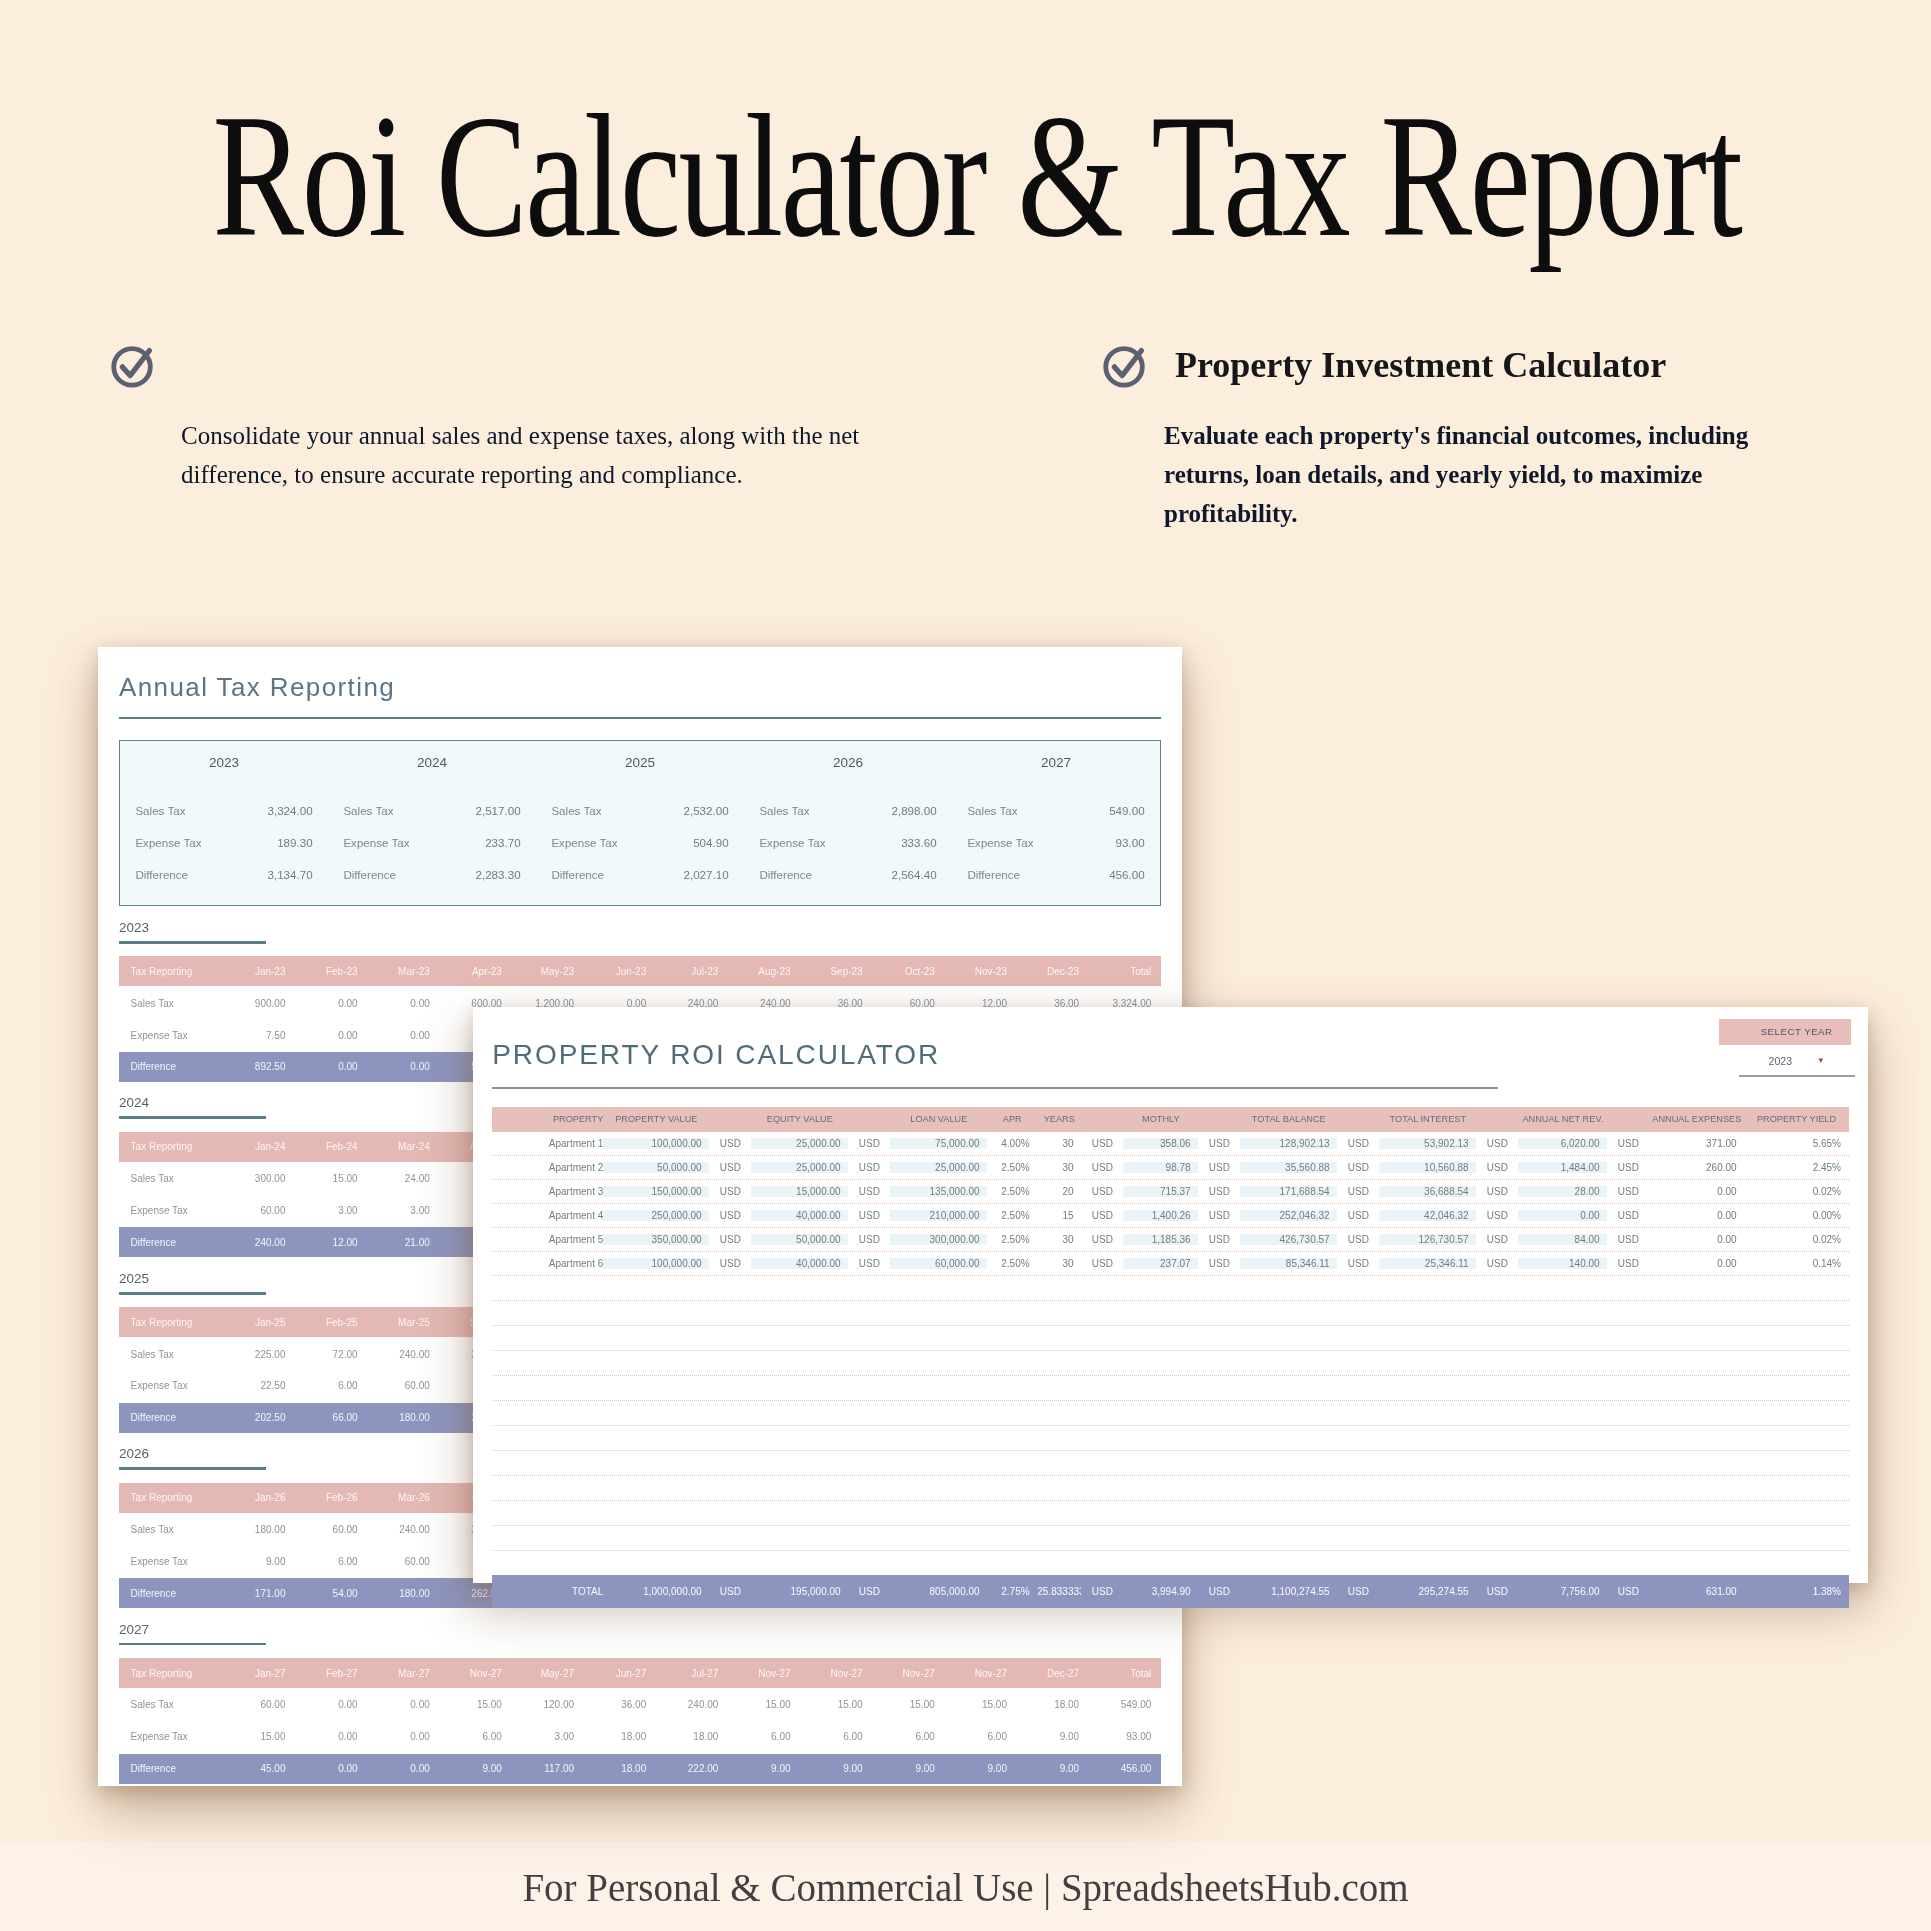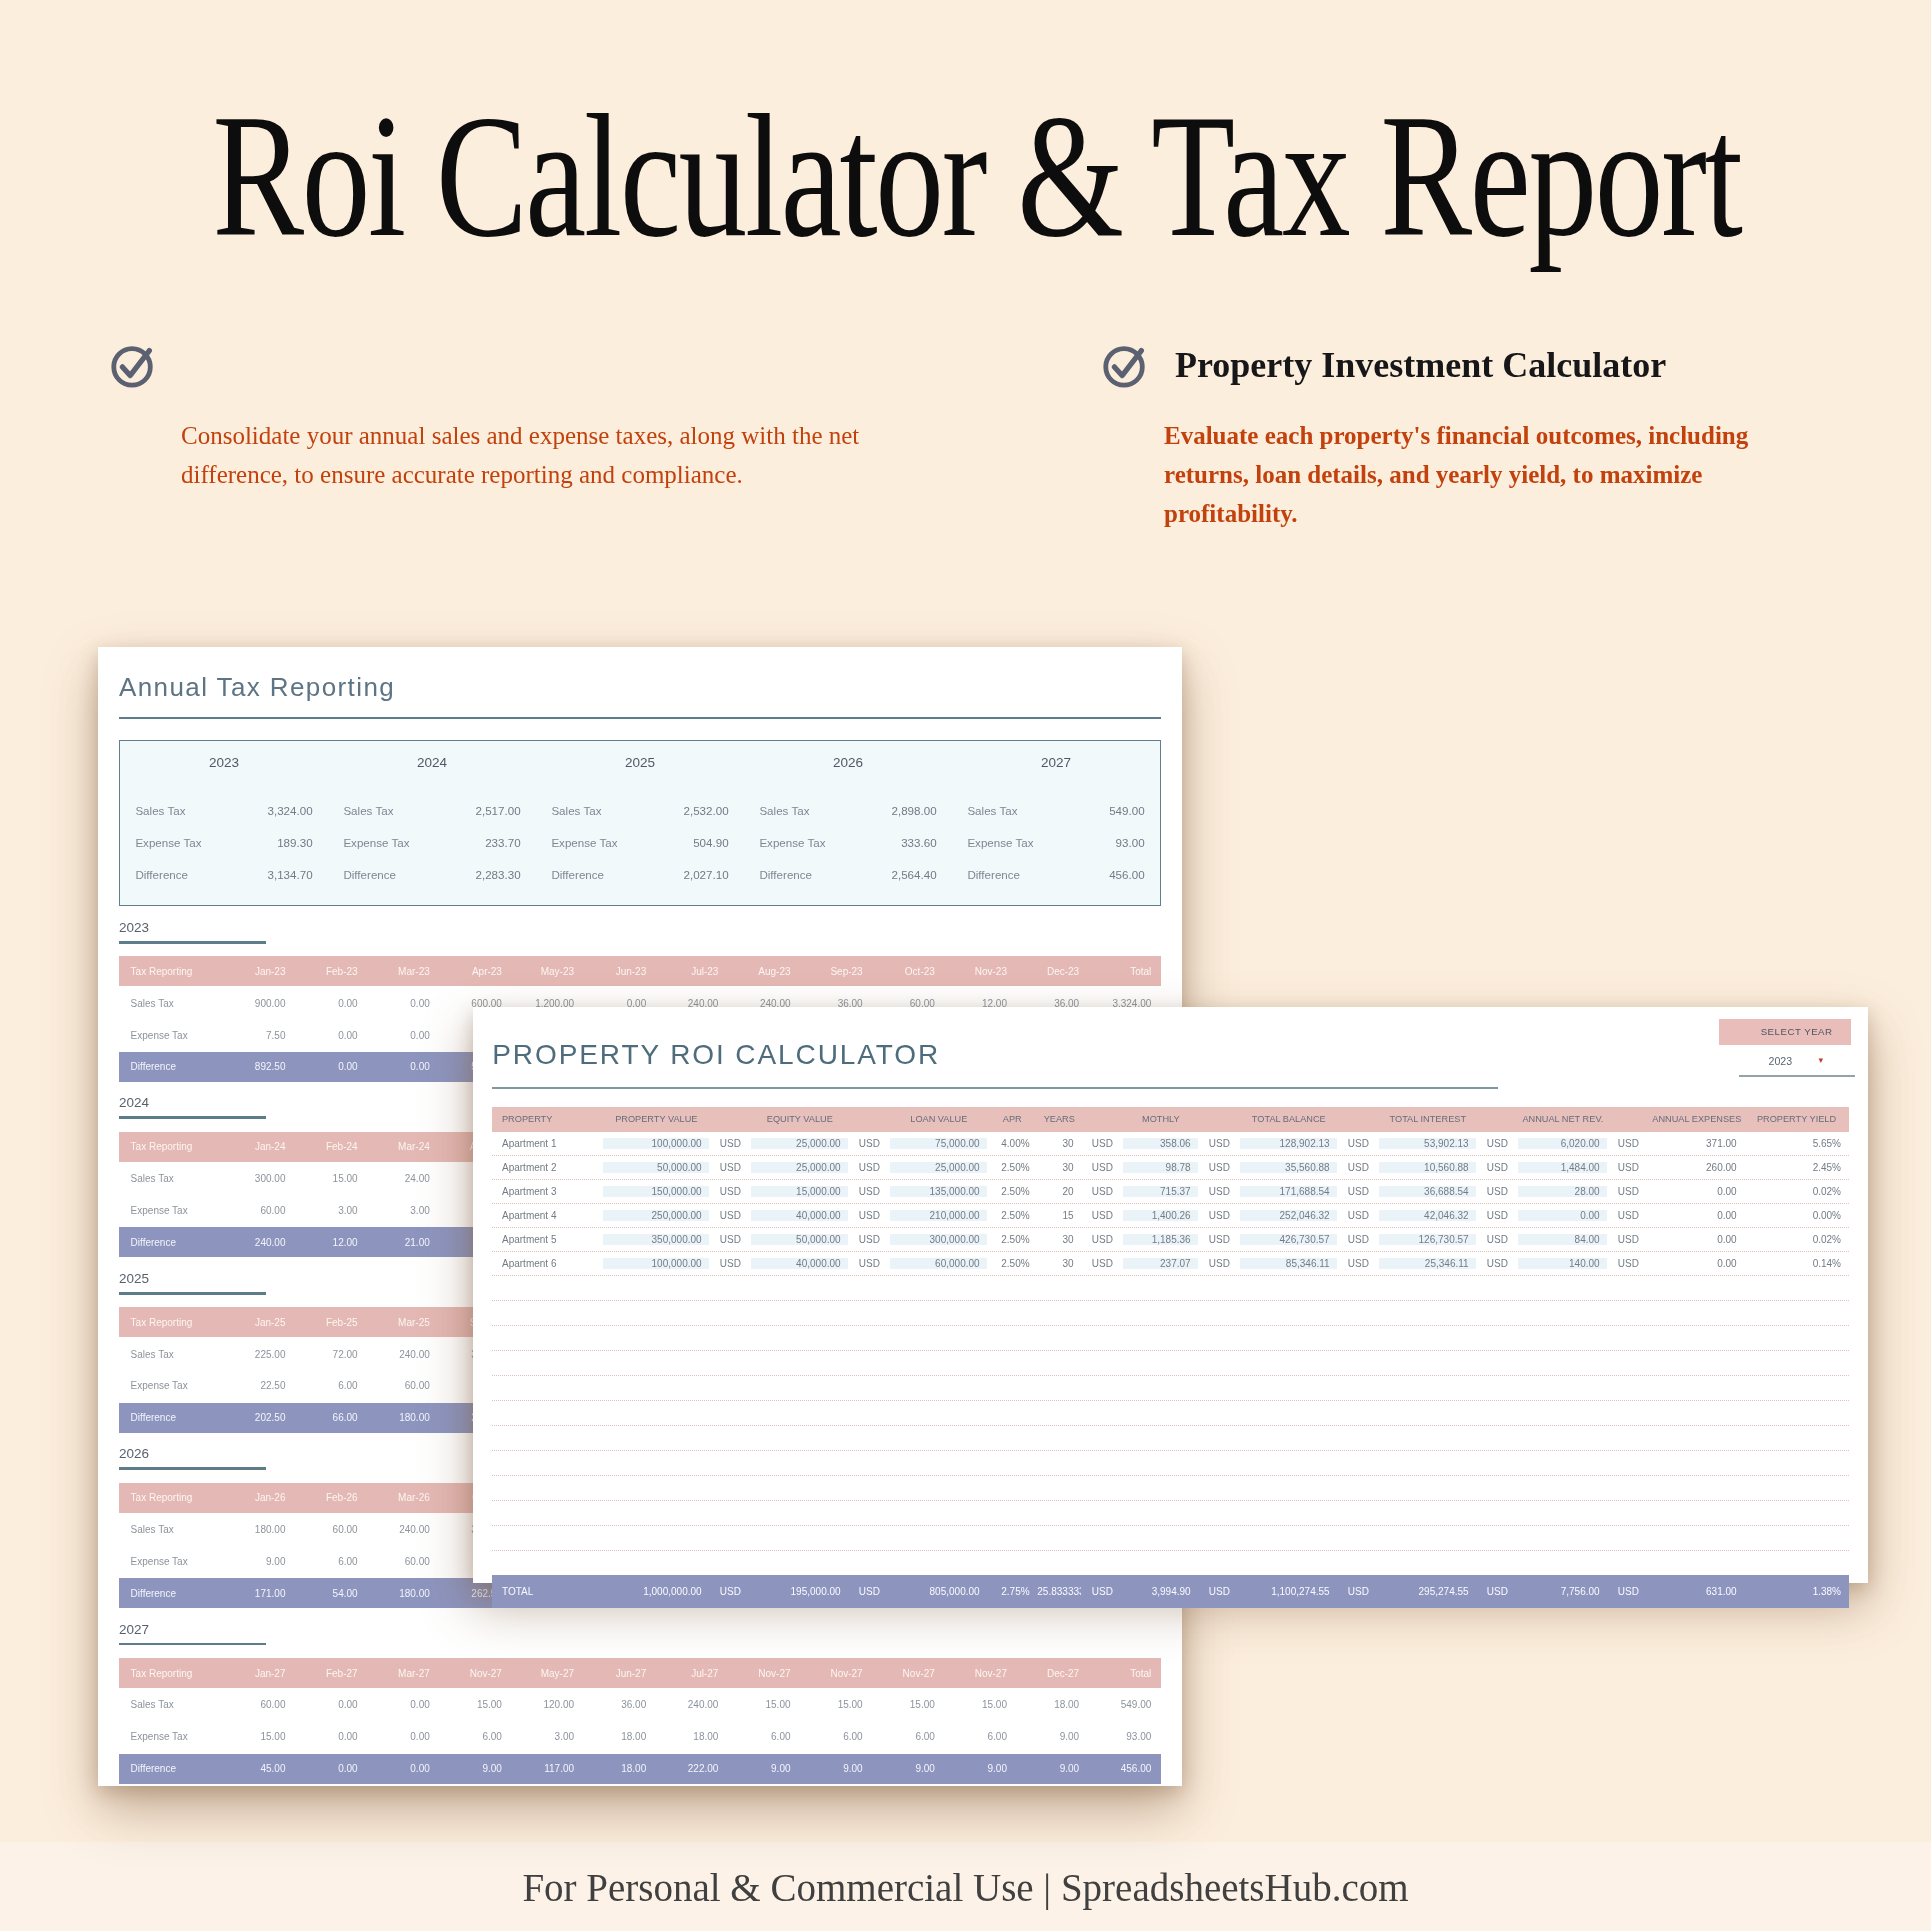--- a/index.html
+++ b/index.html
@@ -15,21 +15,21 @@
     white-space:nowrap;transform:scaleX(0.78);transform-origin:50% 50%;
     letter-spacing:-2.9px;
   }
   .feature{position:absolute;top:340px;}
   .feature-left{left:108px;width:763px;}
   .feature-right{left:1100px;width:763px;font-weight:bold;}
   .feature-head{display:flex;align-items:center;gap:25px;}
   .check-icon{width:50px;height:50px;flex:0 0 auto;}
   .feature-heading{font-family:"Liberation Serif",serif;font-size:36px;color:#17171a;}
   .feature-desc{
-    font-family:"Liberation Serif",serif;font-size:25px;line-height:1.55;color:#c2410c;
+    font-family:"Liberation Serif",serif;font-size:25px;line-height:1.55;color:#0f172a;
     margin:27px 0 0 73px;
   }
   .feature-right .feature-desc{margin-left:64px;}
   
   .card{
     position:absolute;background:#ffffff;
     box-shadow:0 23px 48px rgba(125,88,58,.45),0 5.8px 17.4px rgba(125,88,58,.3);
   }
   .card-back{left:98px;top:647px;width:1084px;height:1139px;z-index:1;padding:0;}
   .card-front{left:473px;top:1007px;width:1395px;height:576px;z-index:2;}
@@ -82,21 +82,21 @@
     height:23px;align-items:center;font-size:10px;color:#747b84;
     border-bottom:1px dotted #e4bfb9;
   }
   .roi-empty{height:24px;}
   .roi-head{
     background:#e8c0bb;color:#666c78;height:25px;font-size:9.2px;border-bottom:none;
   }
   .roi-head .rcell{text-align:center;padding:0 1.9px;}
   .roi-total{background:#8d95bf;color:#fbfbfe;height:33px;border-bottom:none;margin-top:-1px;}
   .rcell{text-align:right;padding-right:7.7px;white-space:nowrap;overflow:hidden;}
-  .rcell.c-prop{text-align:left;padding-left:9.7px;padding-right:0;}
+  .rcell.c-prop{text-align:right;padding-left:9.7px;padding-right:0;}
   .rcell.c-cur{text-align:center;padding-right:0;}
   .tint{background:#eaf4f8;}
   
   .footer-band{position:absolute;left:0;bottom:0;width:1931px;height:89px;background:#fcf2e8;}
   .footer-text{
     position:absolute;left:0;bottom:21px;width:1931px;text-align:center;
     font-family:"Liberation Serif",serif;font-size:39px;color:#404040;
   }
 </style>
 </head>

